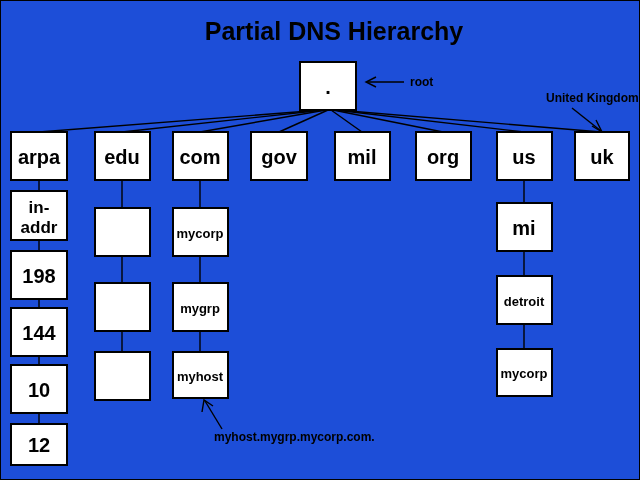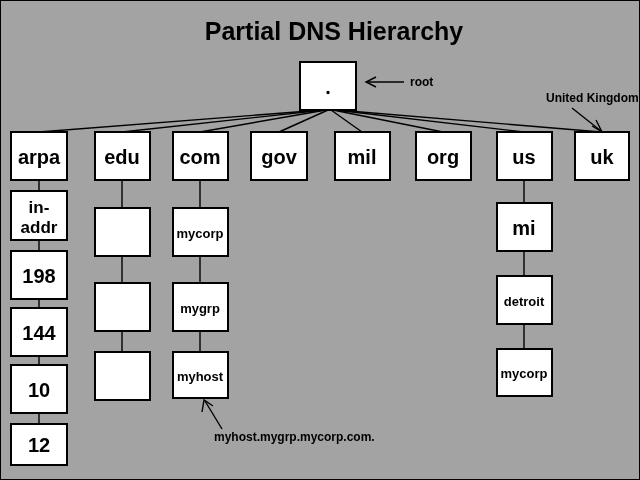--- a/index.html
+++ b/index.html
@@ -4,21 +4,21 @@
 <style>
   html, body {
     margin: 0;
     padding: 0;
     background: #ffffff;
   }
   #page {
     position: relative;
     width: 640px;
     height: 480px;
-    background: #a3a3a3;
+    background: #1d4ed8;
     overflow: hidden;
     font-family: "Liberation Sans", sans-serif;
   }
   #diagram-svg {
     position: absolute;
     left: 0;
     top: 0;
     width: 640px;
     height: 480px;
   }

